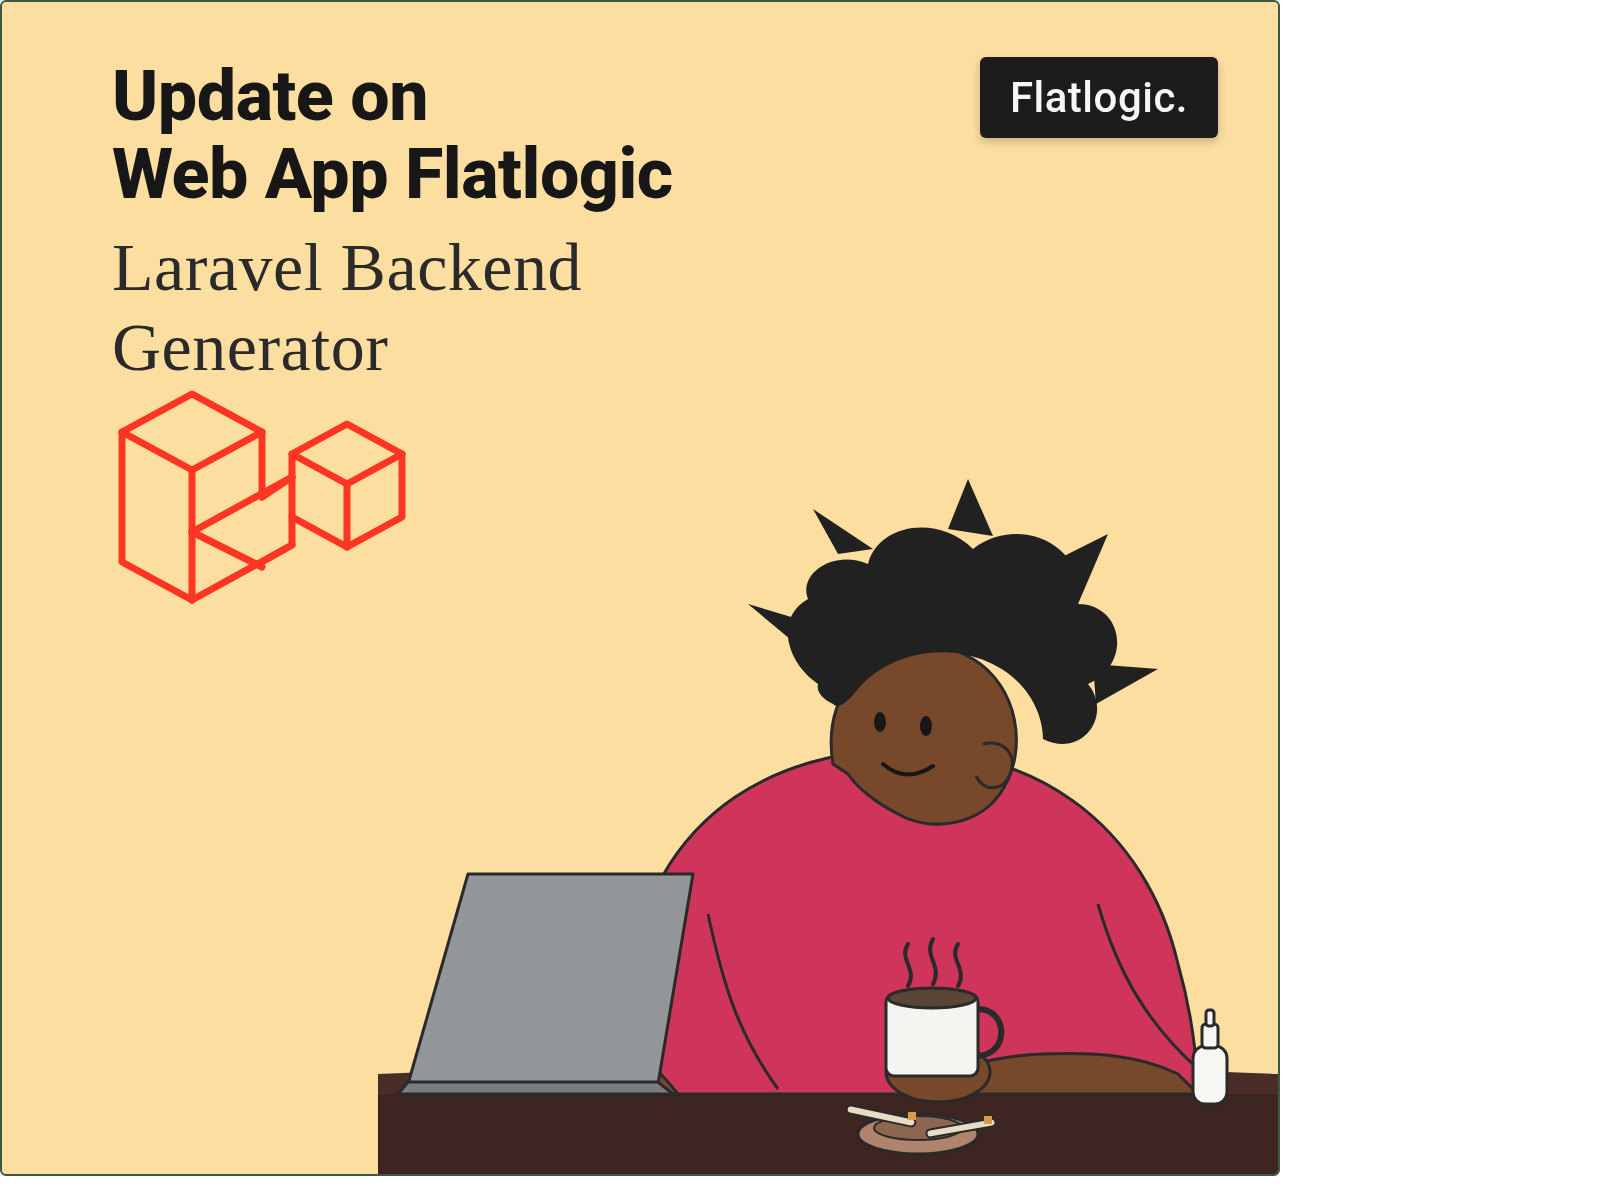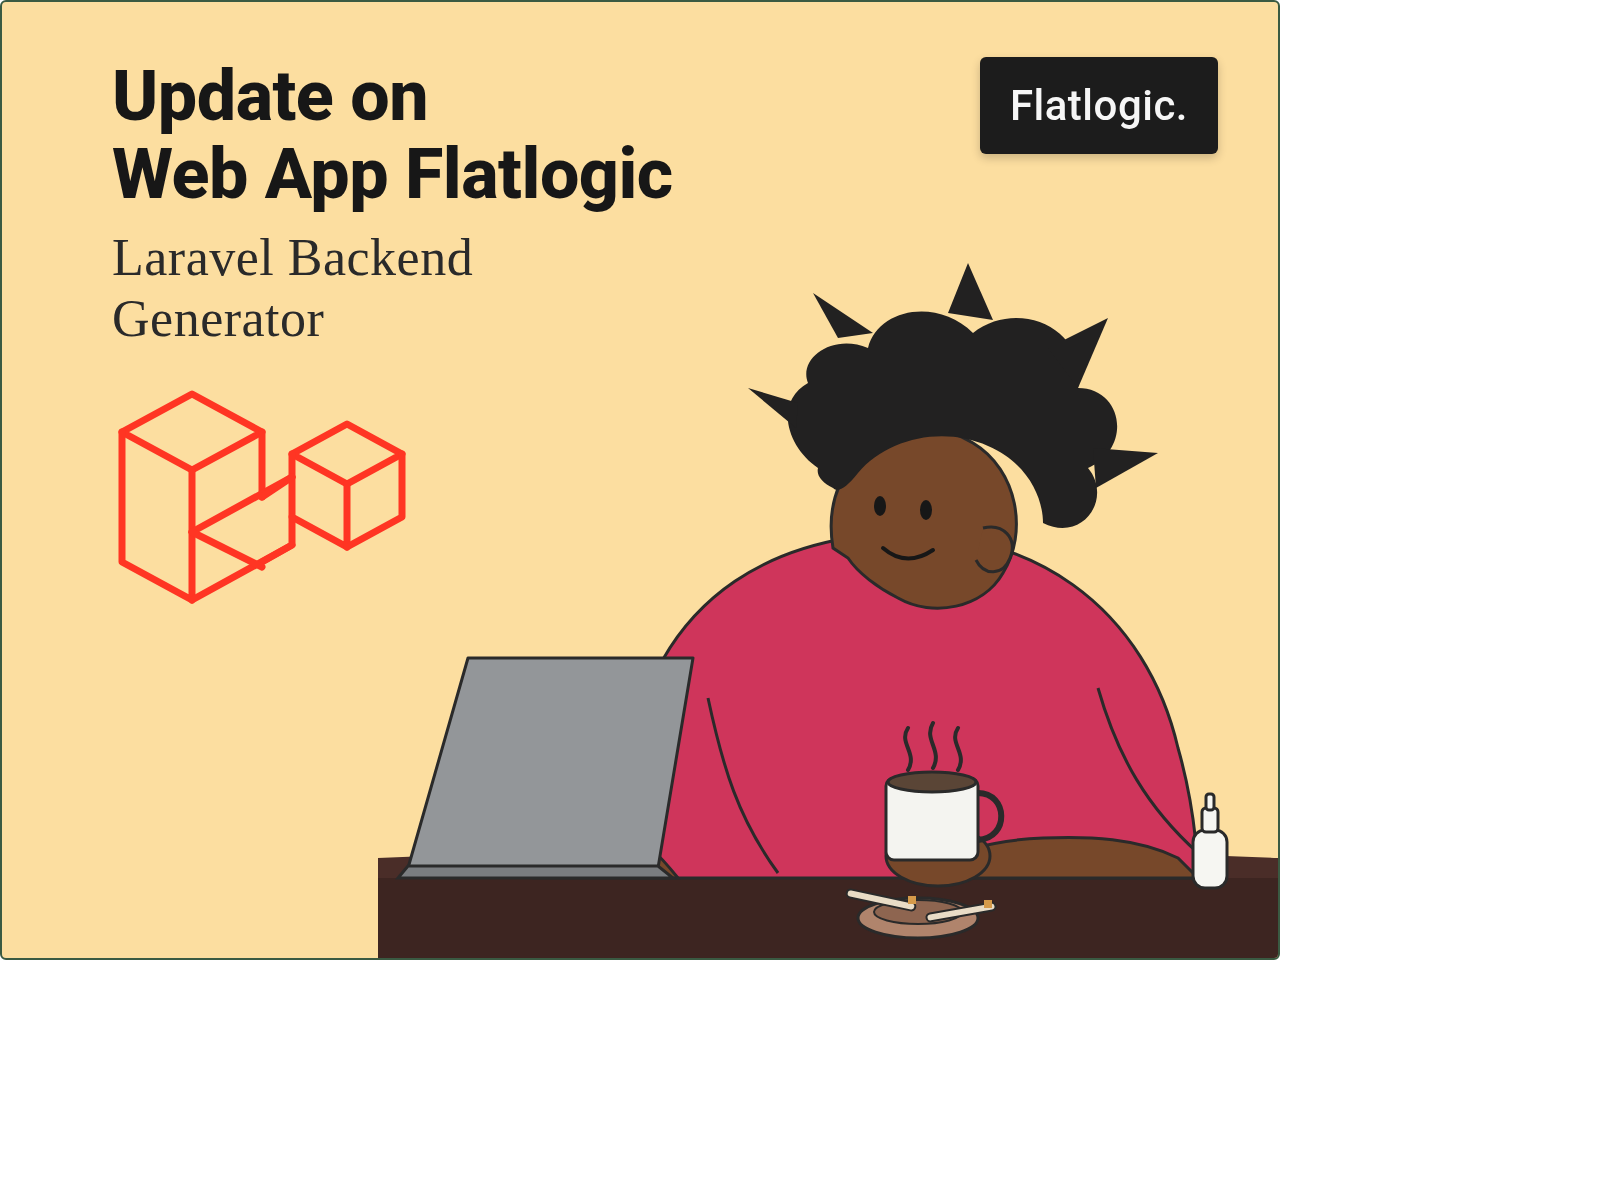--- a/index.html
+++ b/index.html
@@ -8,57 +8,57 @@
     height: 1200px;
     background: #ffffff;
     font-family: -apple-system, BlinkMacSystemFont, "Segoe UI", Roboto, sans-serif;
     overflow: hidden;
     display: flex;
     align-items: flex-start;
     justify-content: flex-start;
   }
   .card {
     width: 1280px;
-    height: 960px;
+    height: 1176px;
     background: #fcdea0;
     border: 2px solid #3a5a42;
     border-radius: 6px;
     position: relative;
     overflow: hidden;
   }
   .heading {
     position: absolute;
     left: 110px;
     top: 55px;
     font-size: 70px;
     font-weight: 800;
     color: #171717;
     line-height: 1.12;
     letter-spacing: -0.5px;
   }
   .subheading {
     position: absolute;
     left: 110px;
     top: 225px;
-    font-size: 52px;
+    font-size: 68px;
     font-weight: 300;
     color: #2a2a2a;
     line-height: 1.18;
     font-family: Georgia, "Times New Roman", serif;
     letter-spacing: 0.5px;
   }
   .brand-badge {
     position: absolute;
     right: 60px;
     top: 55px;
     background: #1c1c1c;
     color: #f6f6f6;
     font-size: 42px;
     font-weight: 500;
-    padding: 24px 30px;
+    padding: 16px 30px;
     border-radius: 6px;
     letter-spacing: 0.5px;
     box-shadow: 0 4px 10px rgba(0,0,0,0.2);
   }
   .laravel-logo {
     position: absolute;
     left: 100px;
     top: 380px;
     width: 310px;
     height: 240px;

